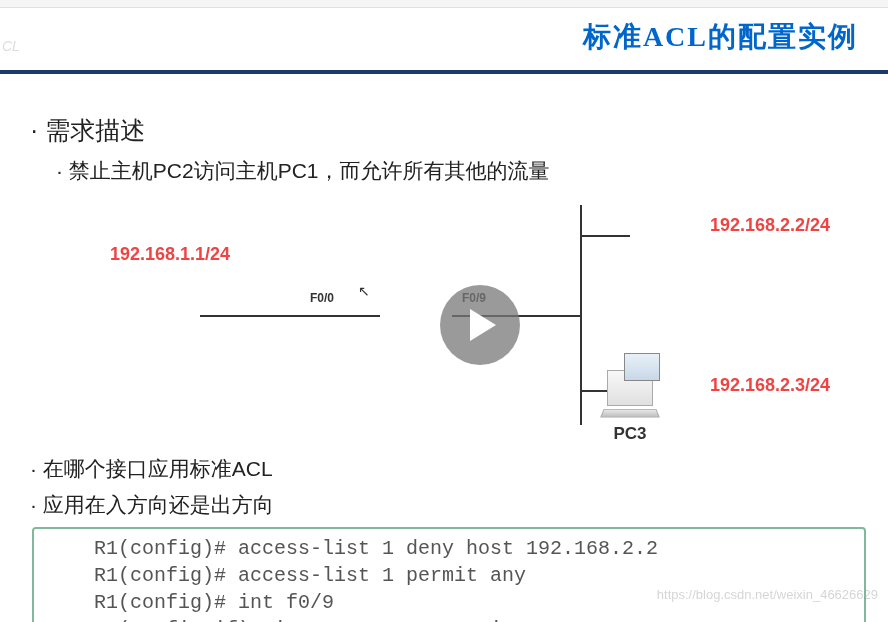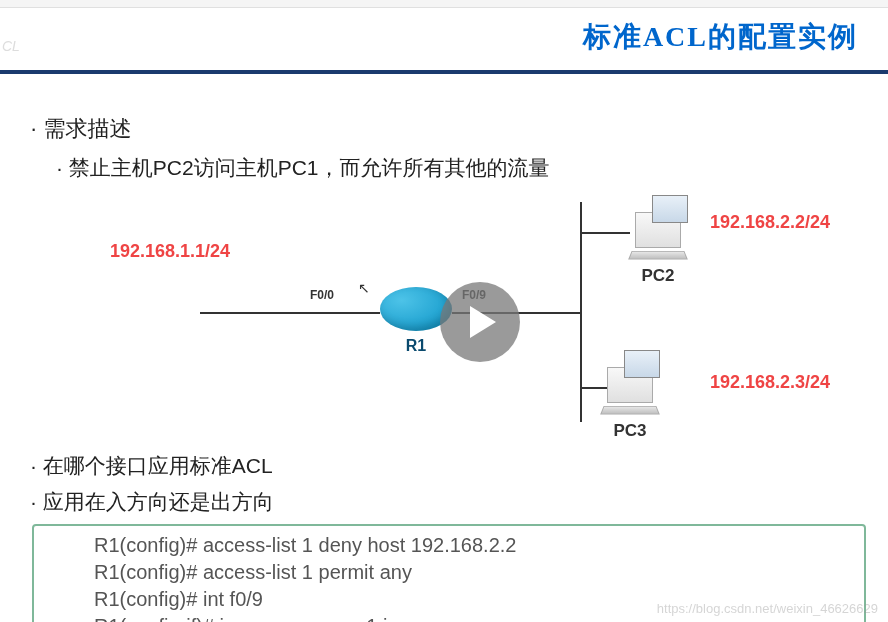--- a/index.html
+++ b/index.html
@@ -40,21 +40,21 @@
     }
     .divider {
       height: 4px;
       background: #1a3a6e;
       margin-top: 2px;
     }
     .content {
       padding: 40px 20px 10px 30px;
     }
     .bullet-1 {
-      font-size: 22px;
+      font-size: 25px;
       color: #222;
       margin-bottom: 10px;
     }
     .bullet-1::before { content: "· "; }
     .bullet-2 {
       font-size: 21px;
       color: #222;
       margin-left: 26px;
       margin-bottom: 8px;
     }
@@ -168,27 +168,27 @@
     .code-box {
       margin: 4px 2px 0 2px;
       border: 2px solid #7fb89a;
       border-radius: 4px;
       padding: 6px 60px;
       background: #fff;
     }
     .code-line {
       font-size: 20px;
       color: #555;
-      font-family: Liberation Sans, sans-serif;
+      font-family: Liberation Mono, monospace;
       line-height: 1.35;
     }
     .watermark-br {
       position: absolute;
       right: 10px;
-      bottom: 6px;
+      bottom: 20px;
       color: rgba(150,150,150,0.4);
       font-size: 13px;
       padding-left: 37px;
     }
   </style>
 </head>
 <body>
 
 <div class="top-strip"></div>
 
@@ -203,41 +203,30 @@
   <div class="bullet-1">需求描述</div>
   <div class="bullet-2">禁止主机PC2访问主机PC1，而允许所有其他的流量</div>
 
   <div class="diagram">
 
     <div class="pc-ip" style="left:40px; top:49px;">192.168.1.1/24</div>
 
     <div class="line" style="left:130px; top:120px; width:180px; height:2px;"></div>
     <div class="iface-label" style="left:240px; top:96px;">F0/0</div>
 
-    <div class="router">
-      <div class="router-body"></div>
-      <div class="router-label">R1</div>
-    </div>
 
     <div class="line" style="left:382px; top:120px; width:128px; height:2px;"></div>
     <div class="iface-label" style="left:392px; top:96px;">F0/9</div>
 
     <div class="line" style="left:510px; top:10px; width:2px; height:220px;"></div>
 
     <div class="line" style="left:510px; top:40px; width:50px; height:2px;"></div>
 
     <div class="line" style="left:510px; top:195px; width:50px; height:2px;"></div>
 
-    <div class="pc" style="left:560px; top:20px;">
-      <div class="pc-body">
-          <div class="pc-screen"></div>
-        </div>
-      <div class="pc-keyboard"></div>
-      <div class="pc-label">PC2</div>
-    </div>
     <div class="pc-ip" style="left:640px; top:20px;">192.168.2.2/24</div>
 
     <div class="pc" style="left:532px; top:175px;">
       <div class="pc-body">
           <div class="pc-screen"></div>
         </div>
       <div class="pc-keyboard"></div>
       <div class="pc-label">PC3</div>
     </div>
     <div class="pc-ip" style="left:640px; top:180px;">192.168.2.3/24</div>

